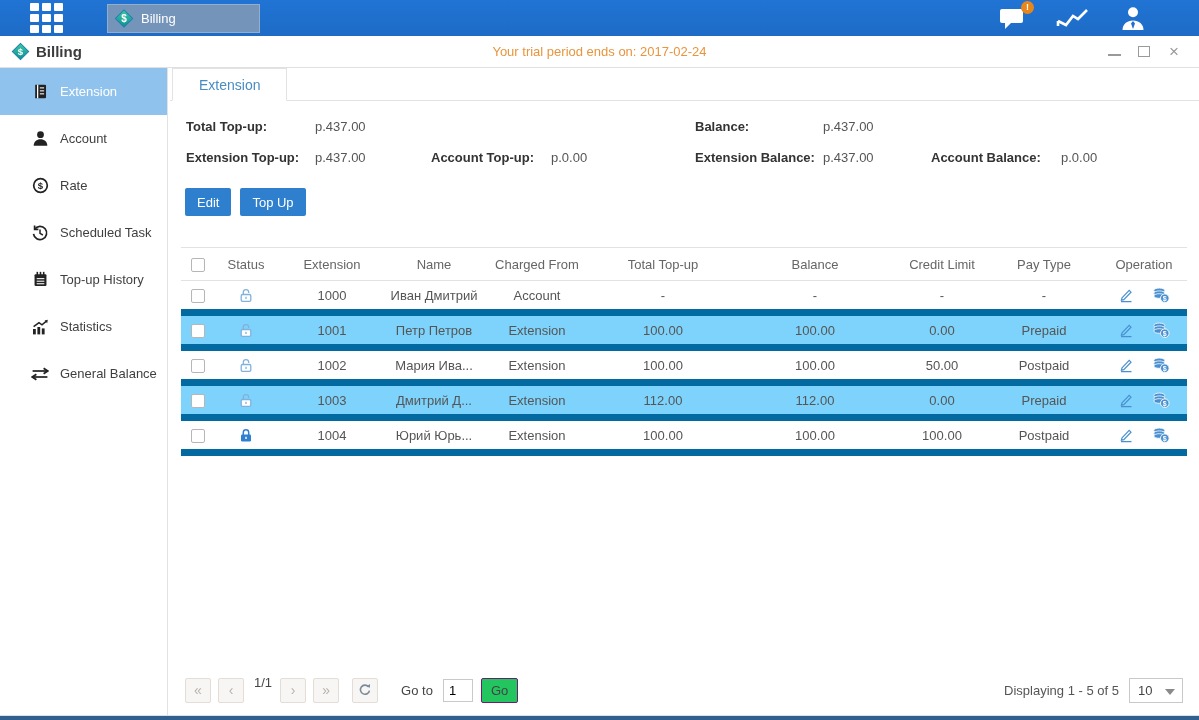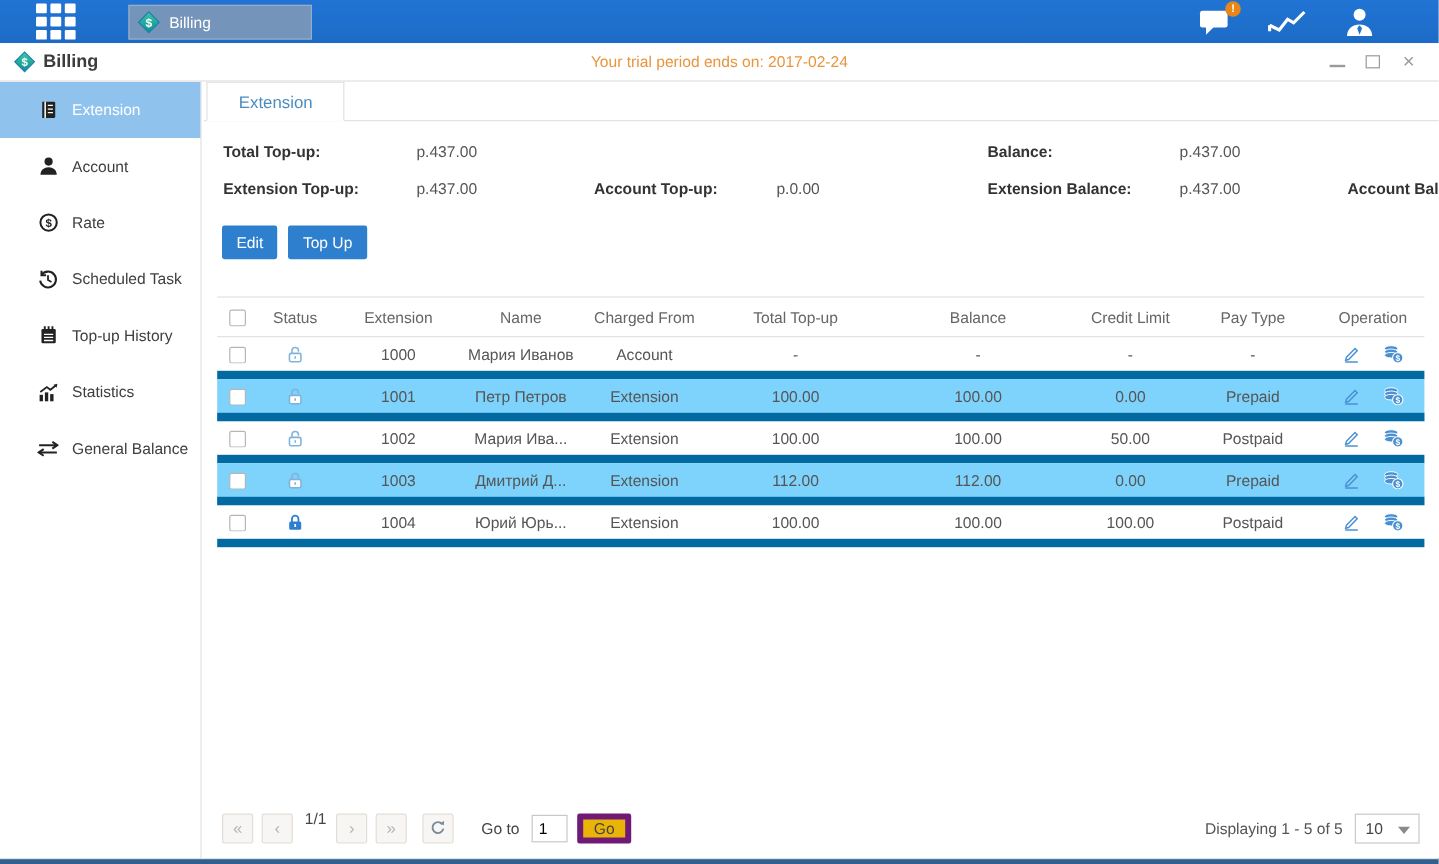--- a/index.html
+++ b/index.html
@@ -36,21 +36,21 @@
   .s-icon { width:20px; display:flex; justify-content:center; flex:none; }
 
   .main { flex:1; display:flex; flex-direction:column; min-width:0; padding:0 12px 0 13px; }
 
   
   .tabstrip { height:33px; border-bottom:1px solid #e2e2e2; display:flex; flex:none; margin:0 -12px 0 -11px; padding-left:2px; }
   .tab { height:33px; padding:0 26px; display:flex; align-items:center; font-size:14px; color:#4a8cc2; background:#fff; border:1px solid #e2e2e2; border-bottom:1px solid #fff; margin-bottom:-1px; cursor:pointer; }
 
   
   .summary { padding:17px 0 0 5px; font-size:13px; color:#555; }
-  .summary .row { display:grid; grid-template-columns:129px 116px 120px 144px 128px 108px 130px 1fr; line-height:18px; margin-bottom:13px; align-items:center;gap:32px; }
+  .summary .row { display:grid; grid-template-columns:129px 116px 120px 144px 128px 108px 130px 1fr; line-height:18px; margin-bottom:13px; align-items:center; }
   .summary .lab { font-weight:bold; color:#333; }
 
   
   .actions { display:flex; gap:9px; padding-left:4px; margin-top:8px; }
   .btn { background:#2e80ce; color:#fff; font-size:13px; border:none; border-radius:2px; height:28px; padding:0 12px; cursor:pointer; }
 
   
   .grid-table { margin-top:31px; font-size:13px; color:#555; }
   .trow { display:grid; grid-template-columns:34px 62px 110px 94px 112px 140px 164px 90px 114px 1fr; align-items:center; height:35px; border-bottom:7px solid #0369a1; }
   .trow.head { height:34px; border-top:1px solid #e2e2e2; border-bottom:1px solid #e2e2e2; color:#666; }
@@ -62,21 +62,21 @@
 
   .flex-spacer { flex:1; }
 
   
   .footer { height:50px; display:flex; align-items:center; flex:none; padding-left:4px; }
   .pg-btn { width:26px; height:25px; border:1px solid #e3ddd5; background:#f7f6f5; border-radius:2px; color:#b9b2aa; font-size:14px; display:flex; align-items:center; justify-content:center; margin-right:7px; cursor:pointer; }
   .pg-ind { font-size:13px; color:#444; margin:0 8px 16px 3px; }
   .pg-refresh { margin-left:6px; }
   .goto-label { font-size:13px; color:#444; margin:0 10px 0 16px; }
   .goto-input { width:30px; height:23px; border:1px solid #c9c9c9; font-size:13px; text-align:left; padding-left:5px; font-family:"Liberation Sans",sans-serif; }
-  .go-btn { margin-left:8px; height:25px; padding:0 9px; border:5px solid #701a75; background:#eab308; font-size:13px; color:#444; border-radius:2px; cursor:pointer; }
+  .go-btn { margin-left:8px; height:25px; padding:0 9px; border:1px solid #701a75; background:#22c55e; font-size:13px; color:#444; border-radius:2px; cursor:pointer; }
   .footer-right { margin-left:auto; display:flex; align-items:center; gap:10px; padding-right:4px; }
   .displaying { font-size:13px; color:#555; }
   .page-size { width:54px; height:25px; border:1px solid #c9c9c9; display:flex; align-items:center; padding-left:8px; font-size:13px; color:#444; cursor:pointer; position:relative; }
   .caret { position:absolute; right:7px; top:10px; width:0; height:0; border-left:5px solid transparent; border-right:5px solid transparent; border-top:6px solid #8a8a8a; }
 
   .bottom-strip { height:5px; background:#31608e; border-top:1px solid #d8e2ea; flex:none; }
 </style>
 </head>
 <body>
 
@@ -296,21 +296,21 @@
           <div class="tcell">
               <span class="op-ic" style="justify-content:center">
             <svg width="16" height="17" viewBox="0 0 16 16">
                   <rect x="3.2" y="7" width="9.6" height="6.9" rx="1.4" fill="#fff" stroke="#7fb2dd" stroke-width="1.3"></rect>
                   <path d="M5.3 7 V4.8 a2.7 2.7 0 0 1 5.4 0 V5.6" fill="none" stroke="#7fb2dd" stroke-width="1.3"></path>
                   <line x1="8" y1="9.3" x2="8" y2="11.4" stroke="#7fb2dd" stroke-width="1.3"></line>
                 </svg>
               </span>
             </div>
           <div class="tcell">1000</div>
-          <div class="tcell">Мария Иванов</div>
+          <div class="tcell">Иван Дмитрий</div>
           <div class="tcell">Account</div>
           <div class="tcell">-</div>
           <div class="tcell">-</div>
           <div class="tcell">-</div>
           <div class="tcell">-</div>
           <div class="tcell opcell">
             <span class="op-ic">
                 <svg width="16" height="16" viewBox="0 0 16 16">
                   <path d="M4 10.8 L11.2 3.4 L13 5.2 L5.8 12.6 L3.4 13.2 Z" fill="none" stroke="#4a90d0" stroke-width="1.2"></path>
                   <line x1="3" y1="14.6" x2="13.5" y2="14.6" stroke="#4a90d0" stroke-width="1.3"></line>

